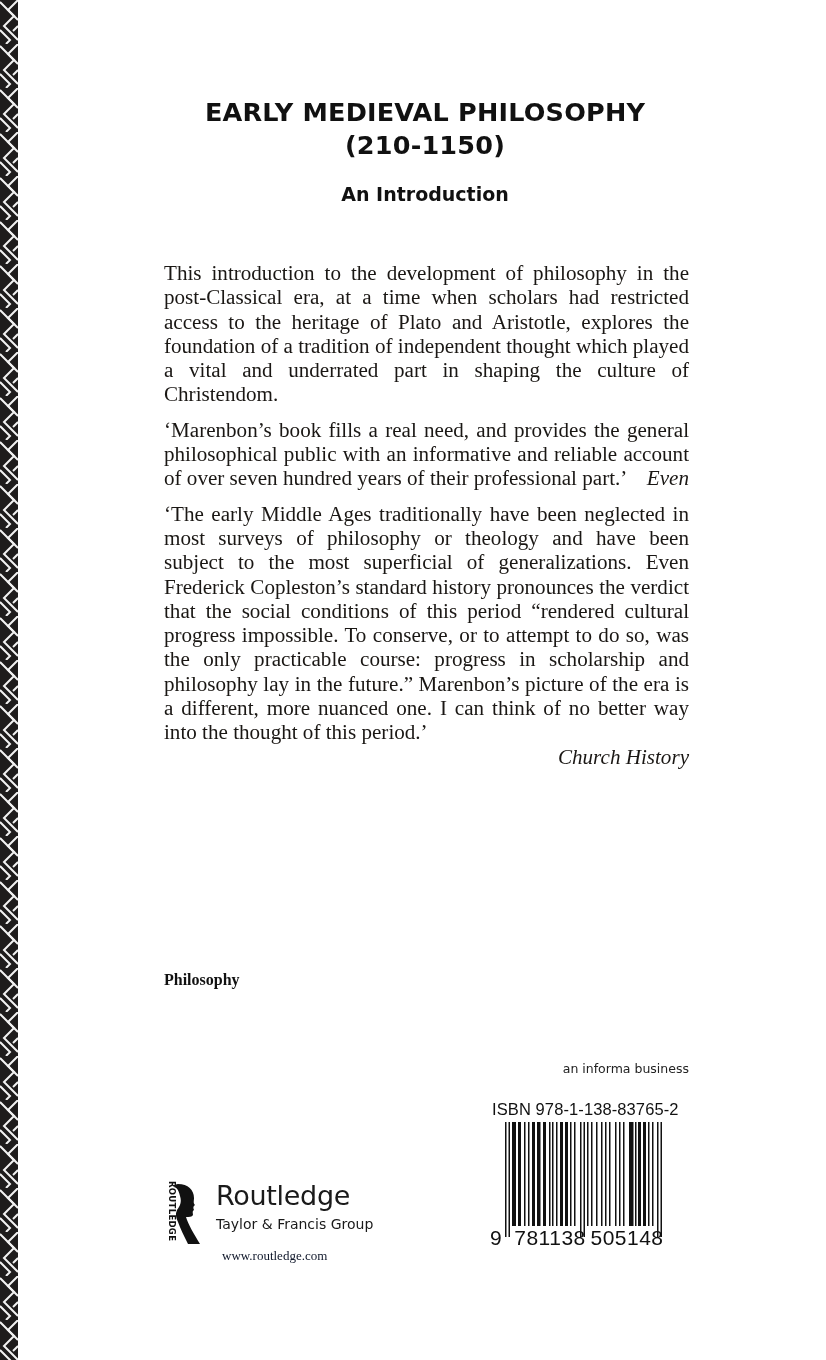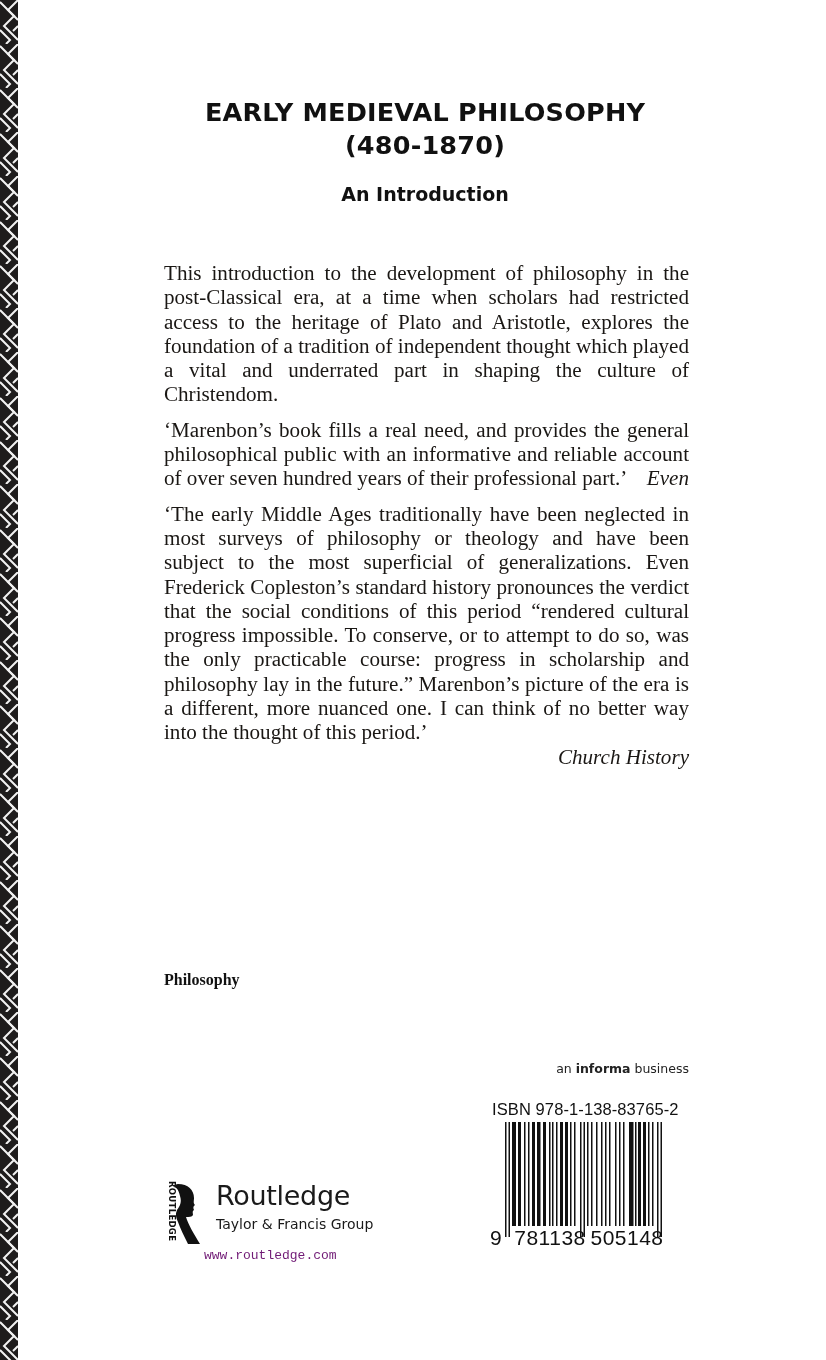--- a/index.html
+++ b/index.html
@@ -85,21 +85,21 @@
     .informa {
       position: absolute;
       left: 520px;
       width: 169px;
       top: 1061px;
       text-align: right;
       font-family: "DejaVu Sans", "Liberation Sans", sans-serif;
       font-size: 12.5px;
       color: #222;
     }
-    .informa b { font-weight: bold; }
+    .informa b { font-weight: normal; }
 
     .isbn {
       position: absolute;
       left: 492px;
       top: 1100px;
       font-family: "Liberation Sans", "DejaVu Sans", sans-serif;
       font-size: 16.5px;
       color: #111;
       letter-spacing: 0.1px;
     }
@@ -164,25 +164,25 @@
     .publisher-group {
       position: absolute;
       left: 56px;
       top: 36px;
       font-family: "DejaVu Sans", "Liberation Sans", sans-serif;
       font-size: 14px;
       color: #1a1a1a;
     }
     .publisher-url {
       position: absolute;
-      left: 44px;
+      left: 62px;
       top: 68px;
-      font-family: Liberation Mono, monospace;
+      font-family: Liberation Serif, serif;
       font-size: 13px;
-      color: #701a75;
+      color: #0f172a;
     }
   </style>
 </head>
 <body>
 
 <div class="spine-strip">
   <svg width="18" height="1360" viewBox="0 0 18 1360">
     <defs>
       <pattern id="lattice" width="18" height="44" patternUnits="userSpaceOnUse">
         <rect width="18" height="44" fill="#1e1c1c"></rect>
@@ -191,21 +191,21 @@
         <path d="M0 30 L10 40 L6 44" stroke="#f2f2f2" stroke-width="2" fill="none"></path>
         <path d="M18 26 L13 31" stroke="#f2f2f2" stroke-width="2" fill="none"></path>
       </pattern>
     </defs>
     <rect width="18" height="1360" fill="url(#lattice)"></rect>
   </svg>
 </div>
 
 <div class="title-block">
   <div class="title-line">EARLY MEDIEVAL PHILOSOPHY</div>
-  <div class="title-line">(480-1870)</div>
+  <div class="title-line">(210-1150)</div>
   <div class="subtitle">An Introduction</div>
 </div>
 
 <div class="blurb">
   <p class="para">This introduction to the development of philosophy in the post-Classical era, at a time when scholars had restricted access to the heritage of Plato and Aristotle, explores the foundation of a tradition of independent thought which played a vital and underrated part in shaping the culture of Christendom.</p>
 
   <div class="para clearfix">
     <span class="quote-text">‘Marenbon’s book fills a real need, and provides the general philosophical public with an informative and reliable account of over seven hundred years of their professional part.’</span>
     <span class="attribution">Even</span>
   </div>

